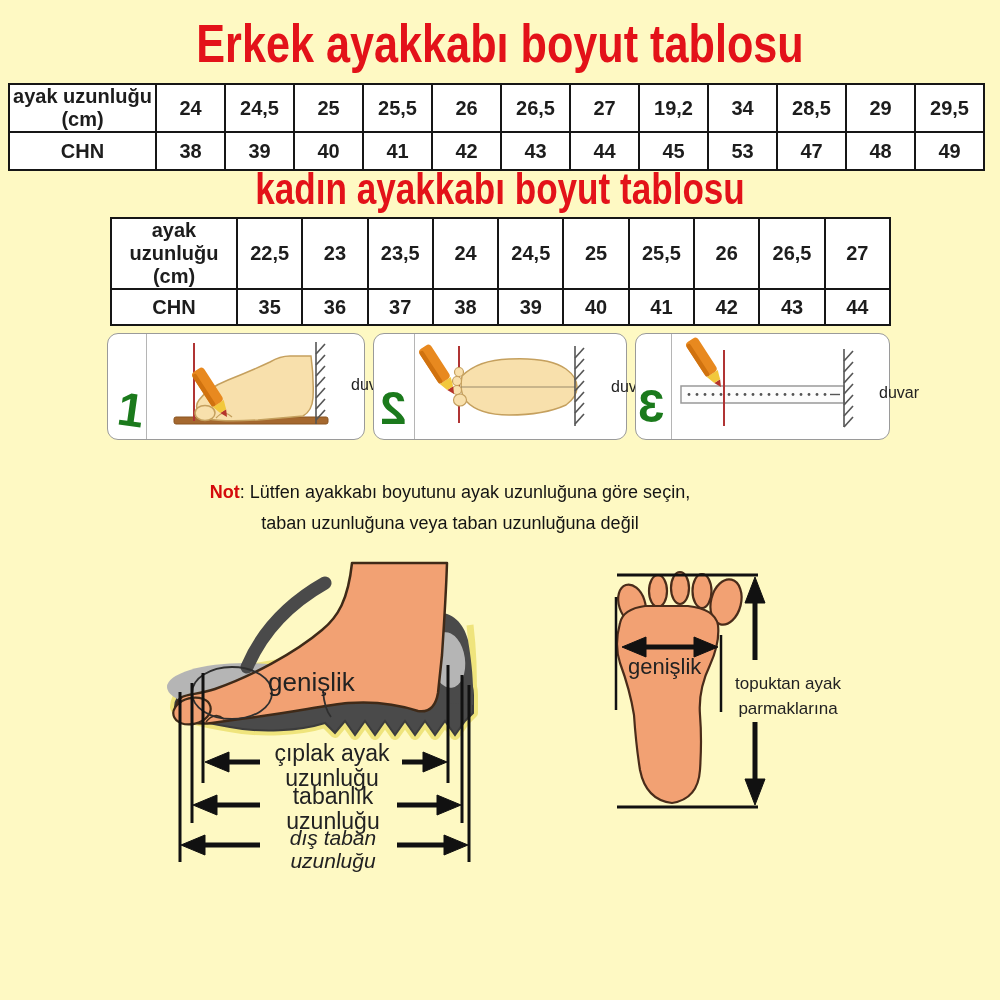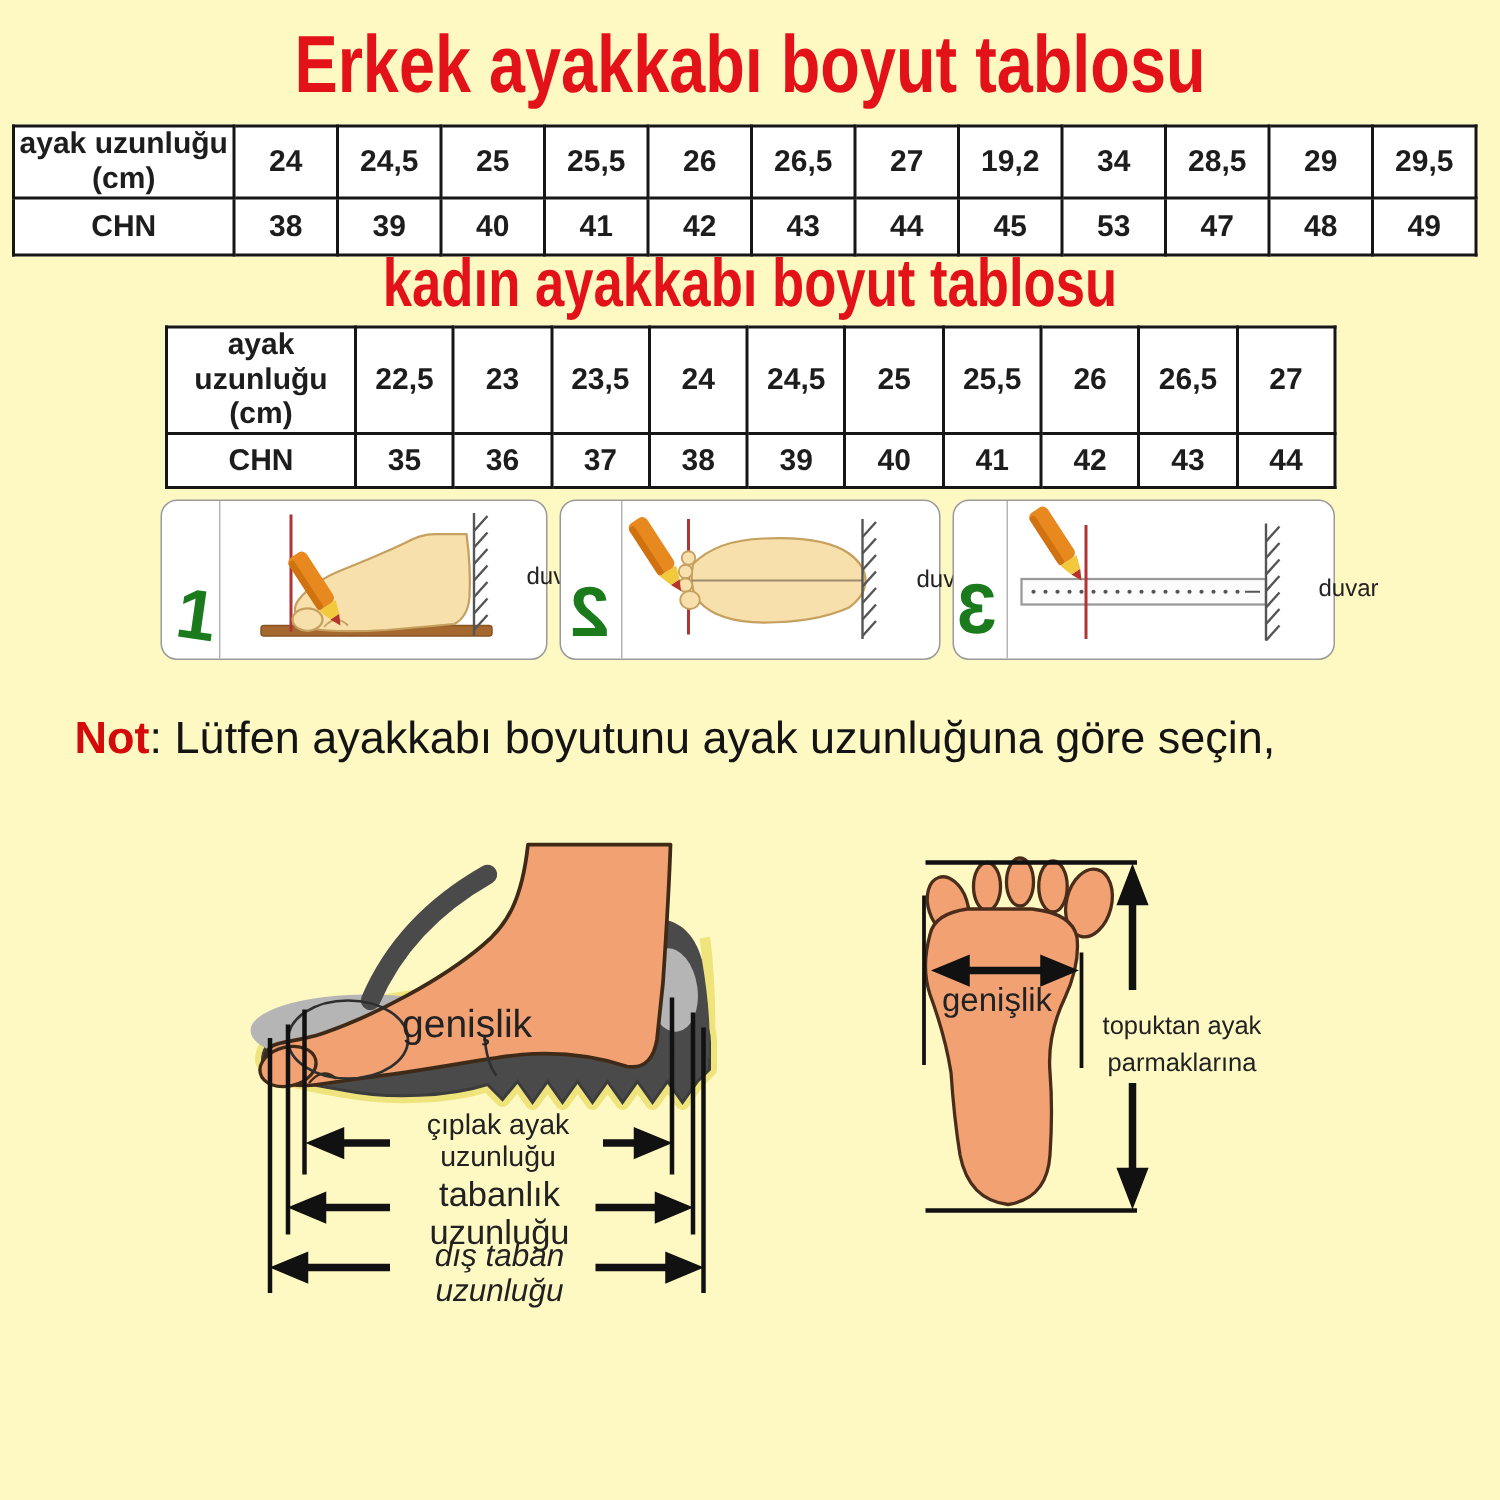--- a/index.html
+++ b/index.html
@@ -30,28 +30,28 @@
   #step2{left:373px;width:252px;}
   #step3{left:635px;width:253px;}
   .step-divider{position:absolute;top:0;bottom:0;width:0;border-left:1.4px solid #b5b5b5;}
   .step-num{position:absolute;font-weight:bold;font-size:47px;color:#1b7a1c;line-height:1;}
   .mirror{display:inline-block;transform:scaleX(-1);}
   .step-svg{position:absolute;left:0;top:0;}
   .duvar{position:absolute;font-size:16px;color:#222;margin-left:31px;}
 
   
   #note{position:absolute;left:0;top:477px;width:900px;text-align:center;
-        font-size:30px;line-height:31px;color:#141414;}
+        font-size:18px;line-height:31px;color:#141414;}
   #note .note-prefix{color:#d40b0b;font-weight:bold;}
 
   
   .diagram{position:absolute;}
   .dia-label{position:absolute;color:#222;text-align:center;line-height:1.08;}
   #lbl-genislik-side{left:268px;top:668px;font-size:26px;}
-  #lbl-ciplak{left:262px;top:741px;width:140px;font-size:19px;}
+  #lbl-ciplak{left:262px;top:741px;width:140px;font-size:23px;}
   #lbl-tabanlik{left:268px;top:784px;width:130px;font-size:23px;text-align:center;}
   #lbl-distaban{left:268px;top:827px;width:130px;font-size:21px;font-style:italic;}
   #lbl-genislik-print{left:628px;top:655px;font-size:22px;}
   #lbl-topuktan{left:718px;top:671px;width:140px;font-size:17px;line-height:25px;}
 </style>
 </head>
 <body>
 
 <div id="page">
 
@@ -265,20 +265,21 @@
         <rect x="-7" y="-54" width="4.5" height="38" rx="2" fill="#d0720f"></rect>
       </g>
     </svg>
     <div class="step-divider" style="left:35px"></div>
     <span class="step-num" style="left:2px;top:48px"><span class="mirror">3</span></span>
     <span class="duvar" style="left:212px;top:50px">duvar</span>
   </div>
 
   <div id="note">
     <div><span class="note-prefix">Not</span><span>: Lütfen ayakkabı boyutunu ayak uzunluğuna göre seçin,</span></div>
+    <div>taban uzunluğuna veya taban uzunluğuna değil</div>
   </div>
 
   <div class="diagram" style="left:80px;top:555px">
     <svg width="410" height="340" viewBox="0 0 410 340">
 
       <path d="M95,152 C95,138 110,130 130,124 C170,112 230,104 280,100 C320,97 355,102 375,112 C388,119 393,128 393,140 L393,158 L385,166 L375,180 L365,166 L355,180 L345,166 L335,180 L325,166 L315,180 L305,166 L295,180 L285,166 L275,180 L265,166 L255,178 L245,168 C220,176 180,178 150,172 C120,167 97,162 95,152 Z" fill="none" stroke="#efe47c" stroke-width="10" stroke-linejoin="round"></path>
       <path d="M390,70 C393,95 394,120 393,145" fill="none" stroke="#efe47c" stroke-width="7"></path>
 
       <path d="M95,152 C95,138 110,130 130,124 C170,112 230,104 280,100 C320,97 355,102 375,112 C388,119 393,128 393,140 L393,158 L385,166 L375,180 L365,166 L355,180 L345,166 L335,180 L325,166 L315,180 L305,166 L295,180 L285,166 L275,180 L265,166 L255,178 L245,168 C220,176 180,178 150,172 C120,167 97,162 95,152 Z" fill="#4a4a4a" stroke="#3c3c3c" stroke-width="2"></path>
 

